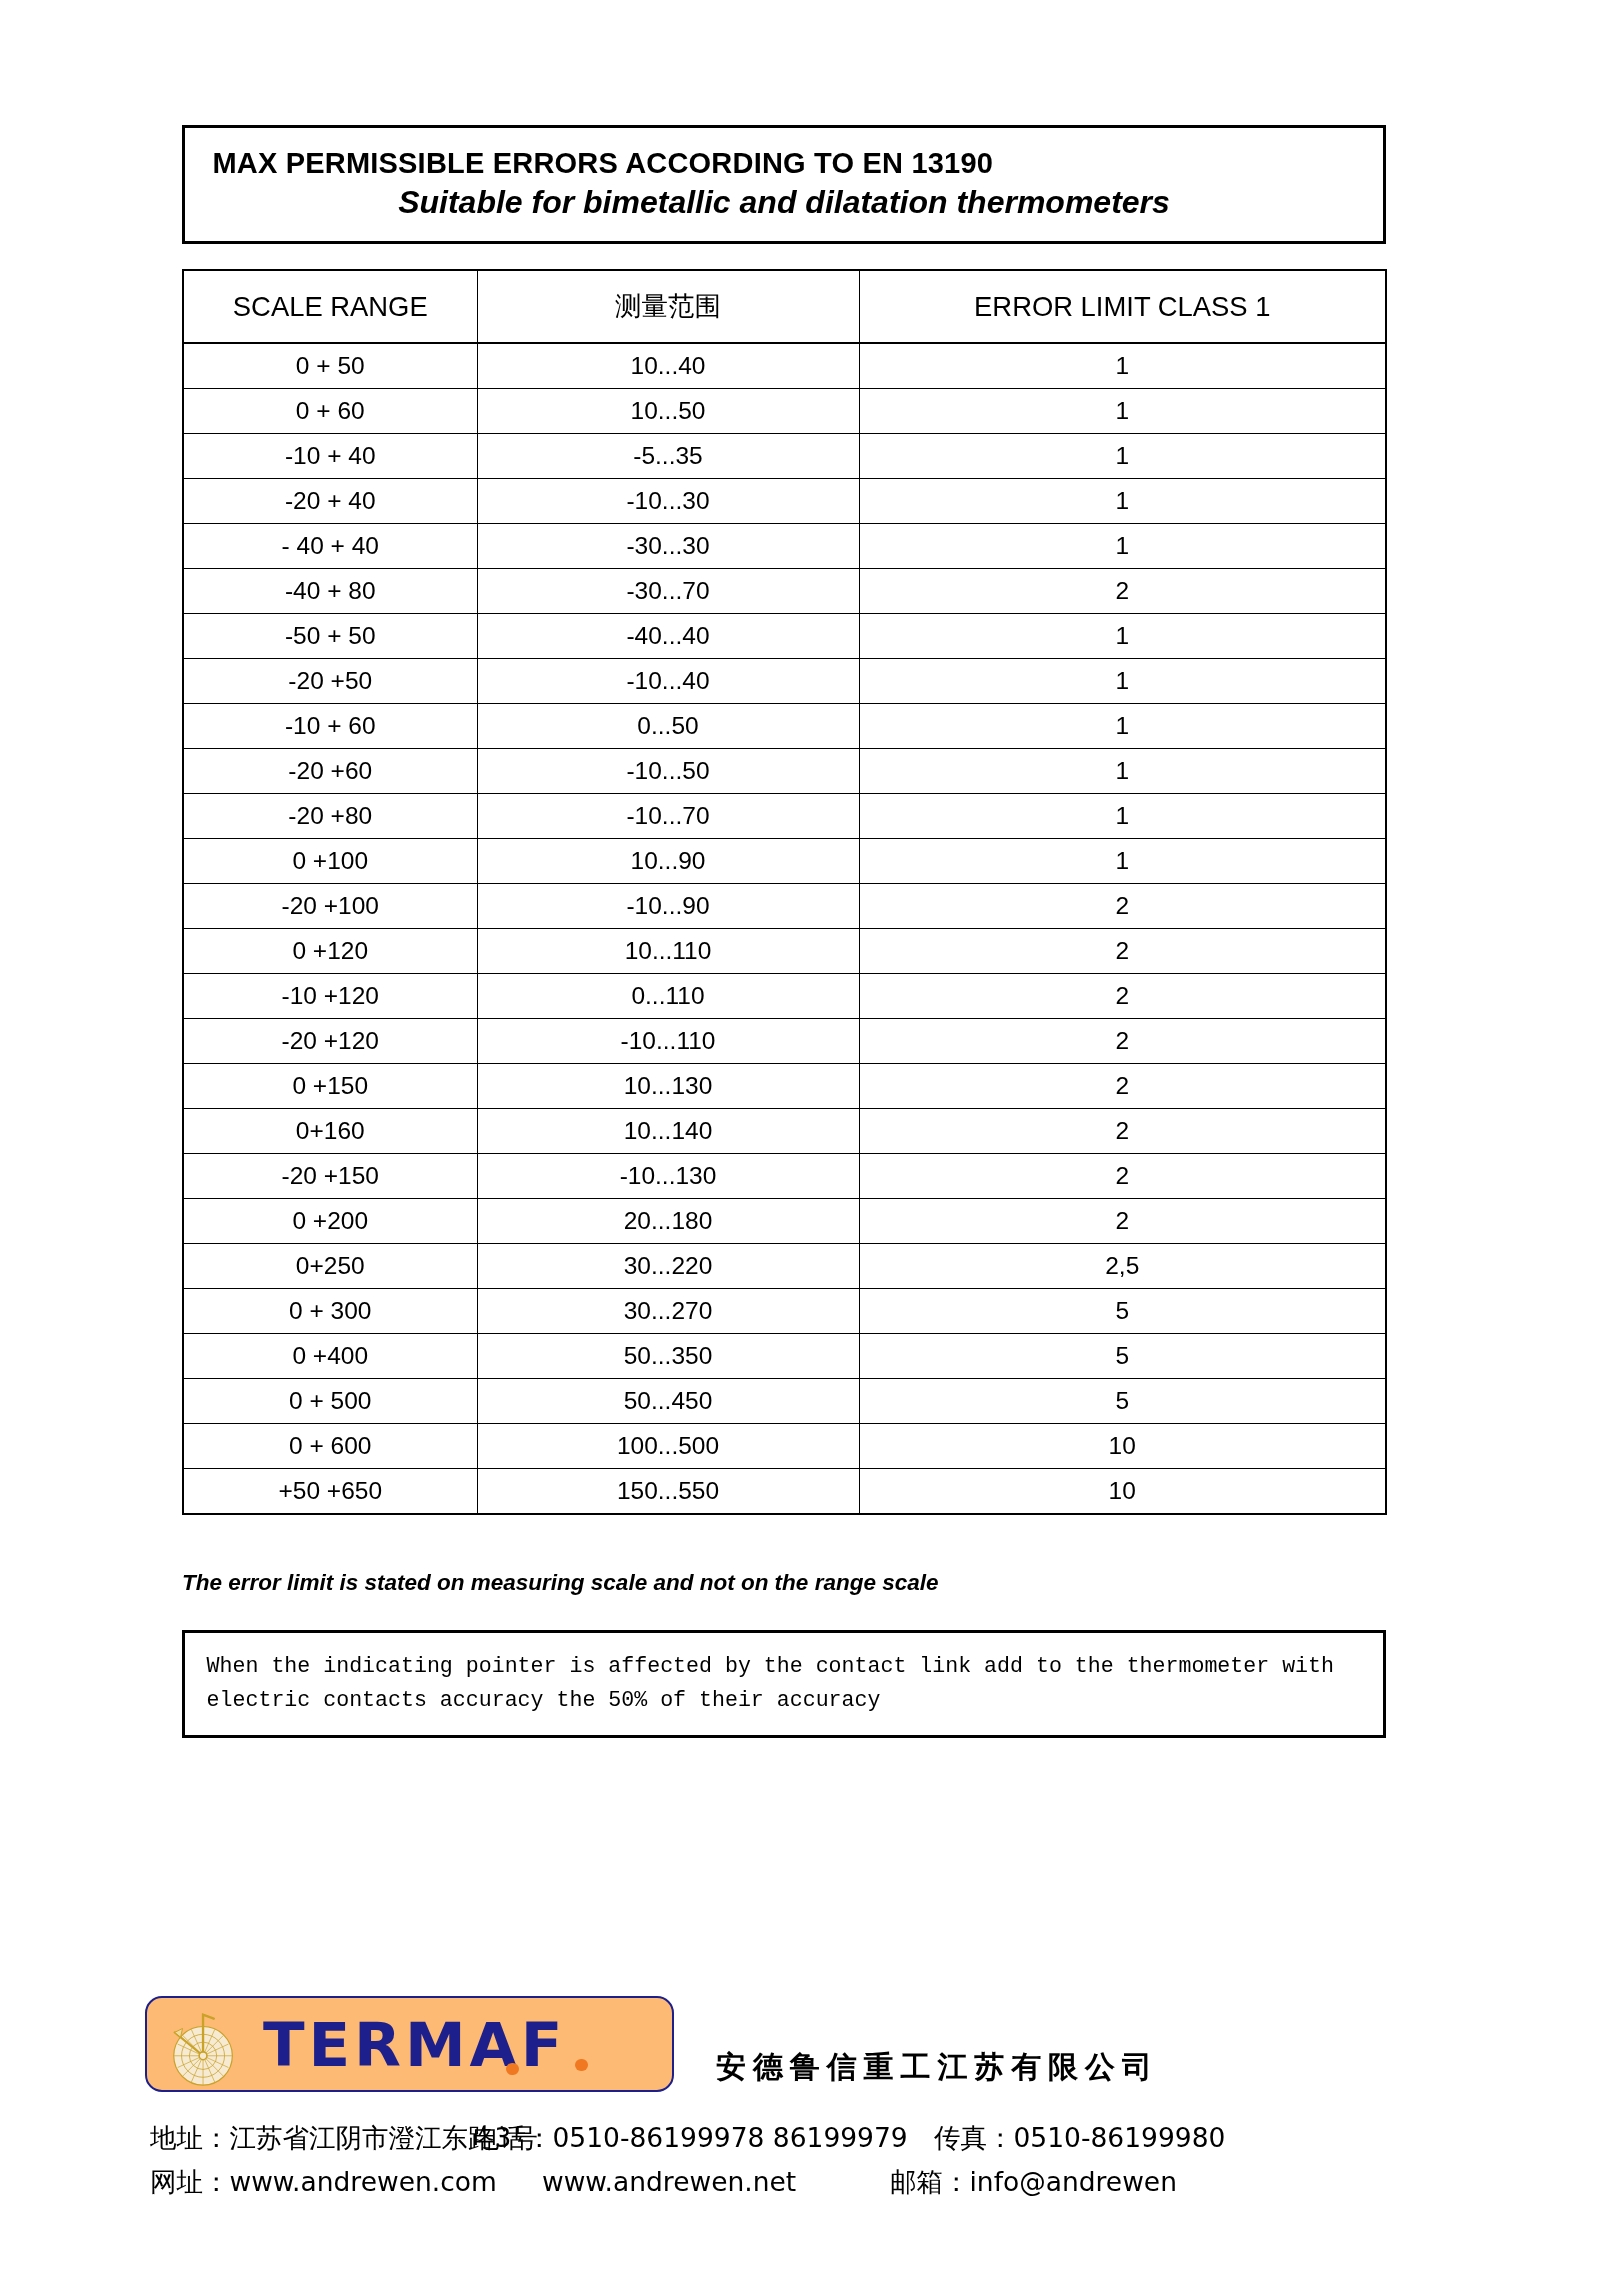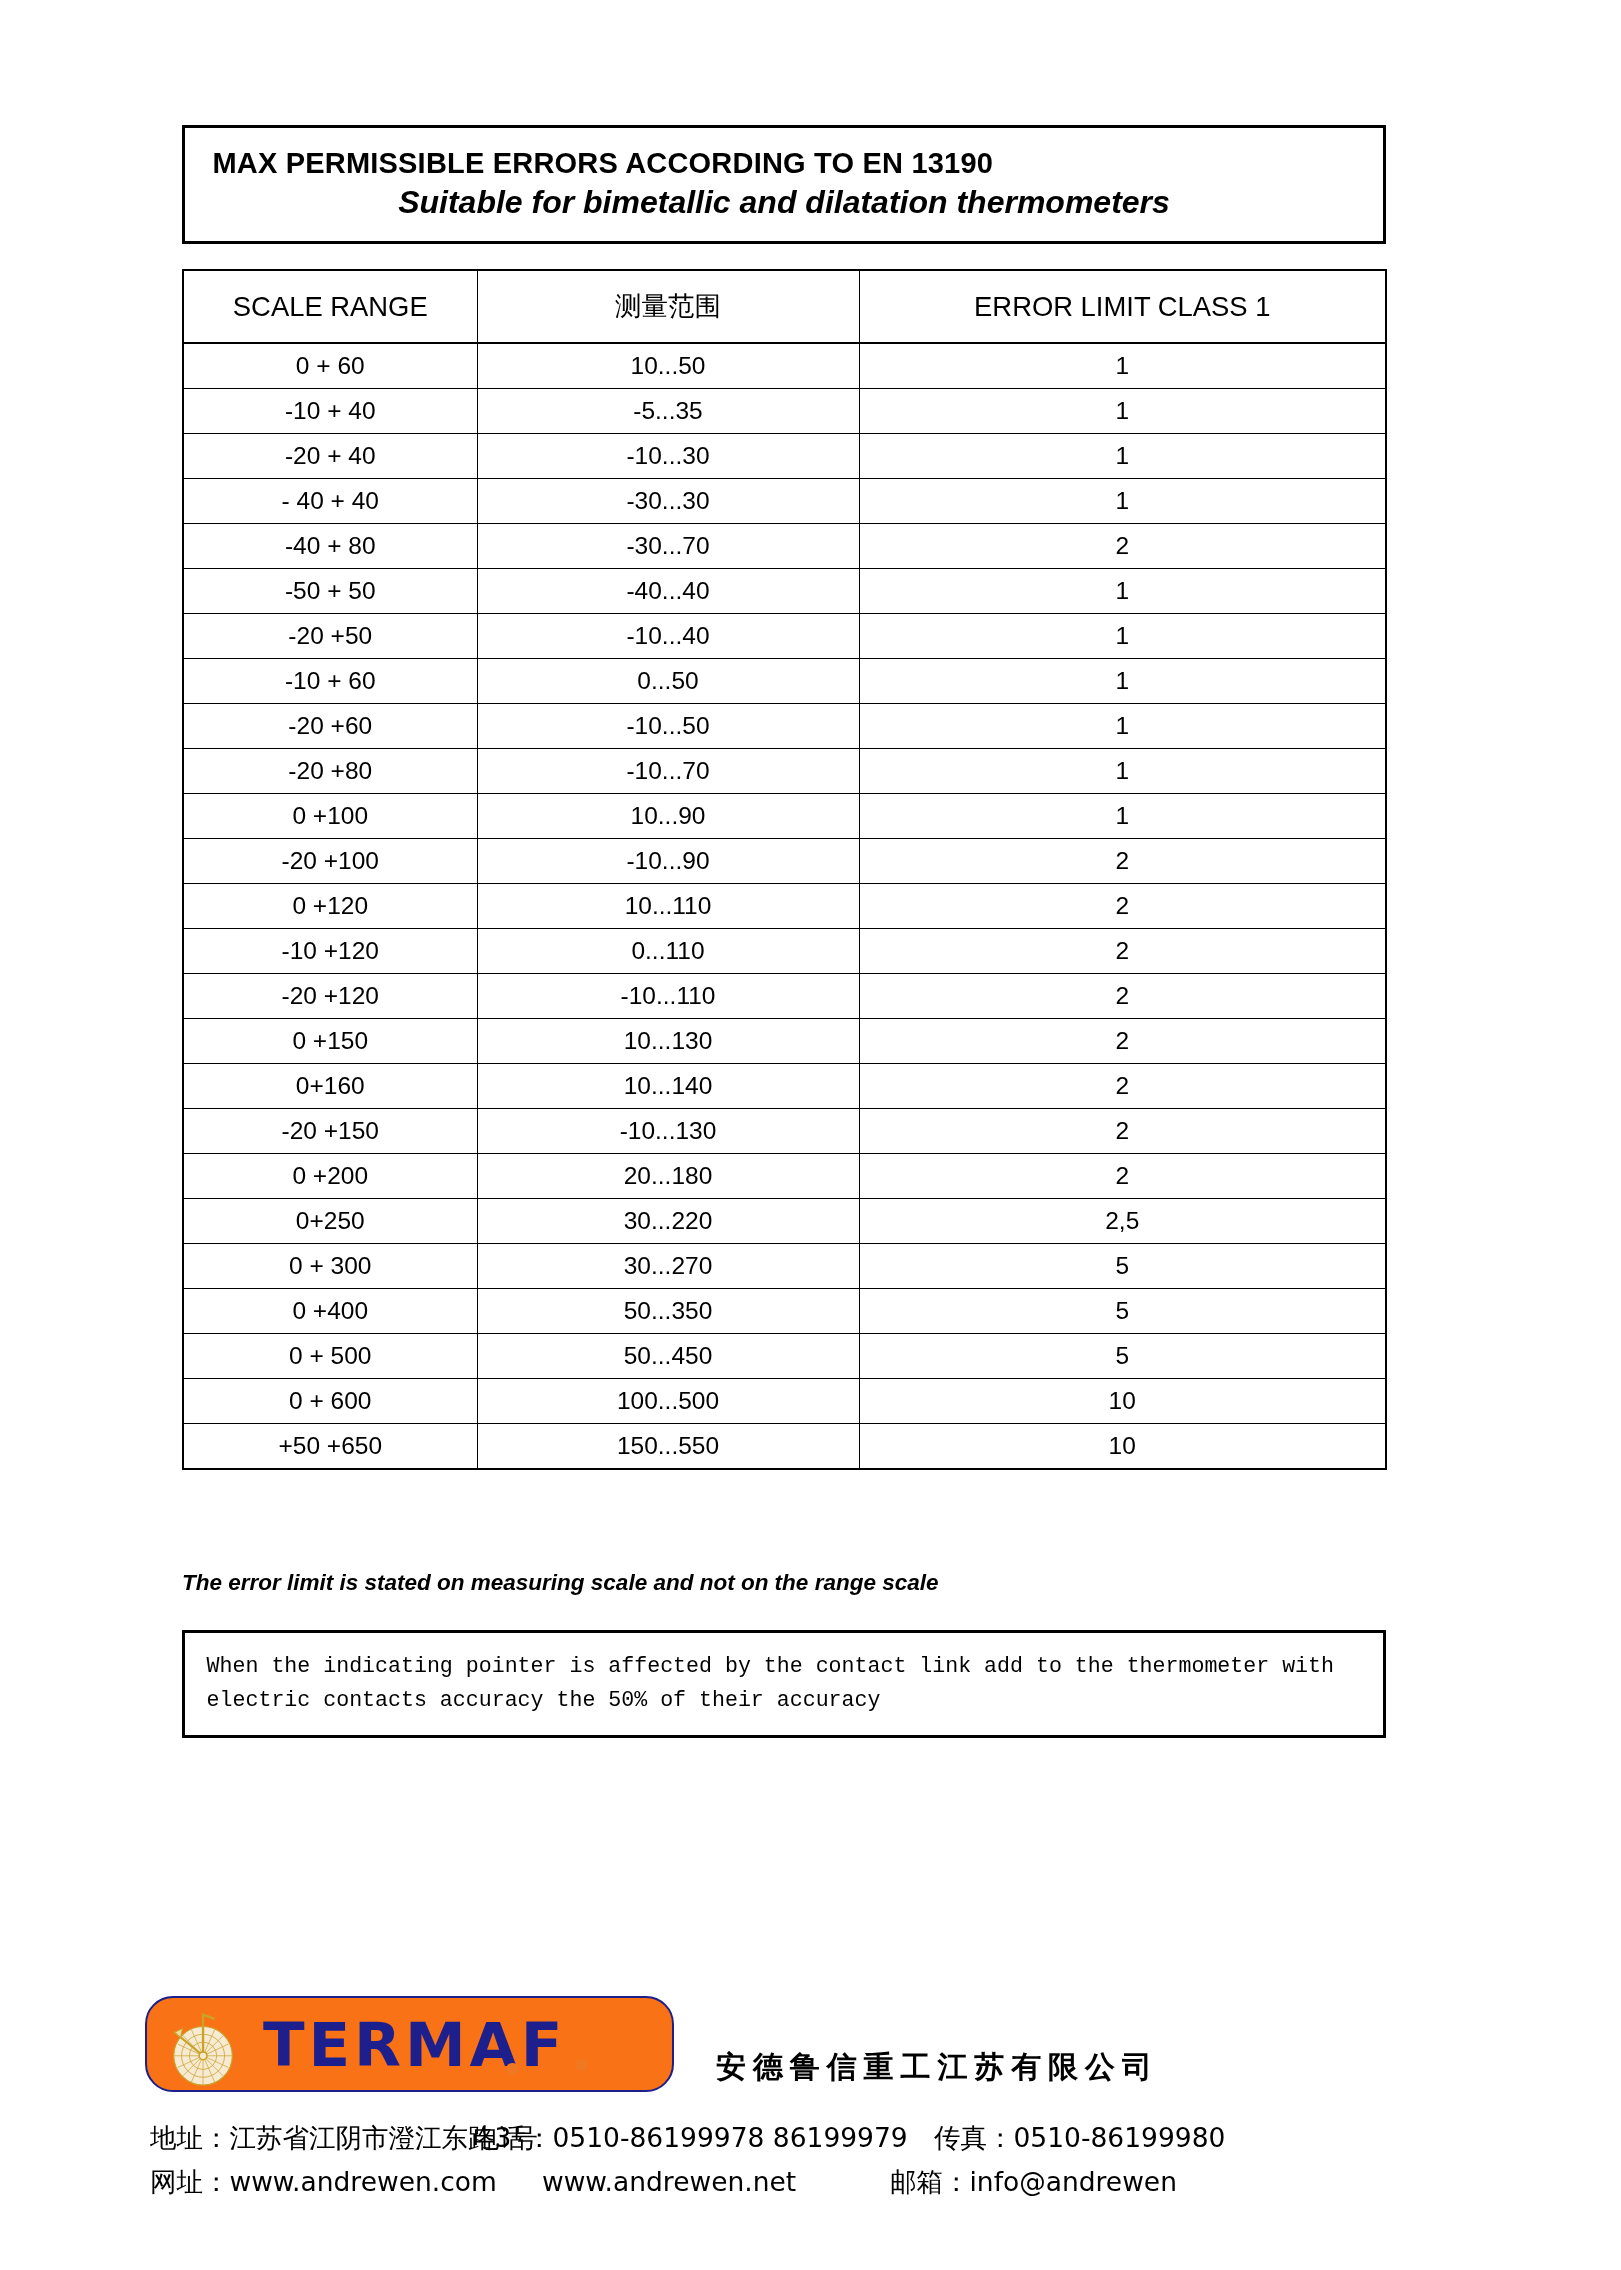--- a/index.html
+++ b/index.html
@@ -134,23 +134,23 @@
     top: 1980px;
     width: 1621px;
   }
   .logo-box {
     position: absolute;
     left: 145px;
     top: 15.7px;
     width: 529px;
     height: 96px;
     border: 2.9px solid #1c1f8c;
-    border-radius: 28px;
+    border-radius: 17px;
     box-sizing: border-box;
-    background: #f97316;
+    background: #fdba74;
   }
   .logo-dial {
     position: absolute;
     left: 15.7px;
     top: 7.8px;
     width: 84px;
     height: 84px;
   }
   .logo-word {
     position: absolute;
@@ -222,20 +222,25 @@
           <col class="c3">
       </colgroup>
       <thead>
         <tr>
           <th class="col-left">SCALE RANGE</th>
           <th class="th-cn">测量范围</th>
           <th class="col-right">ERROR LIMIT CLASS 1</th>
         </tr>
       </thead>
       <tbody id="table-body">
+          <tr>
+            <td class="col-left">0 + 50</td>
+            <td>10...40</td>
+            <td class="col-right">1</td>
+          </tr>
           <tr>
             <td class="col-left">0 + 60</td>
             <td>10...50</td>
             <td class="col-right">1</td>
           </tr>
           <tr>
             <td class="col-left">-10 + 40</td>
             <td>-5...35</td>
             <td class="col-right">1</td>
           </tr>

